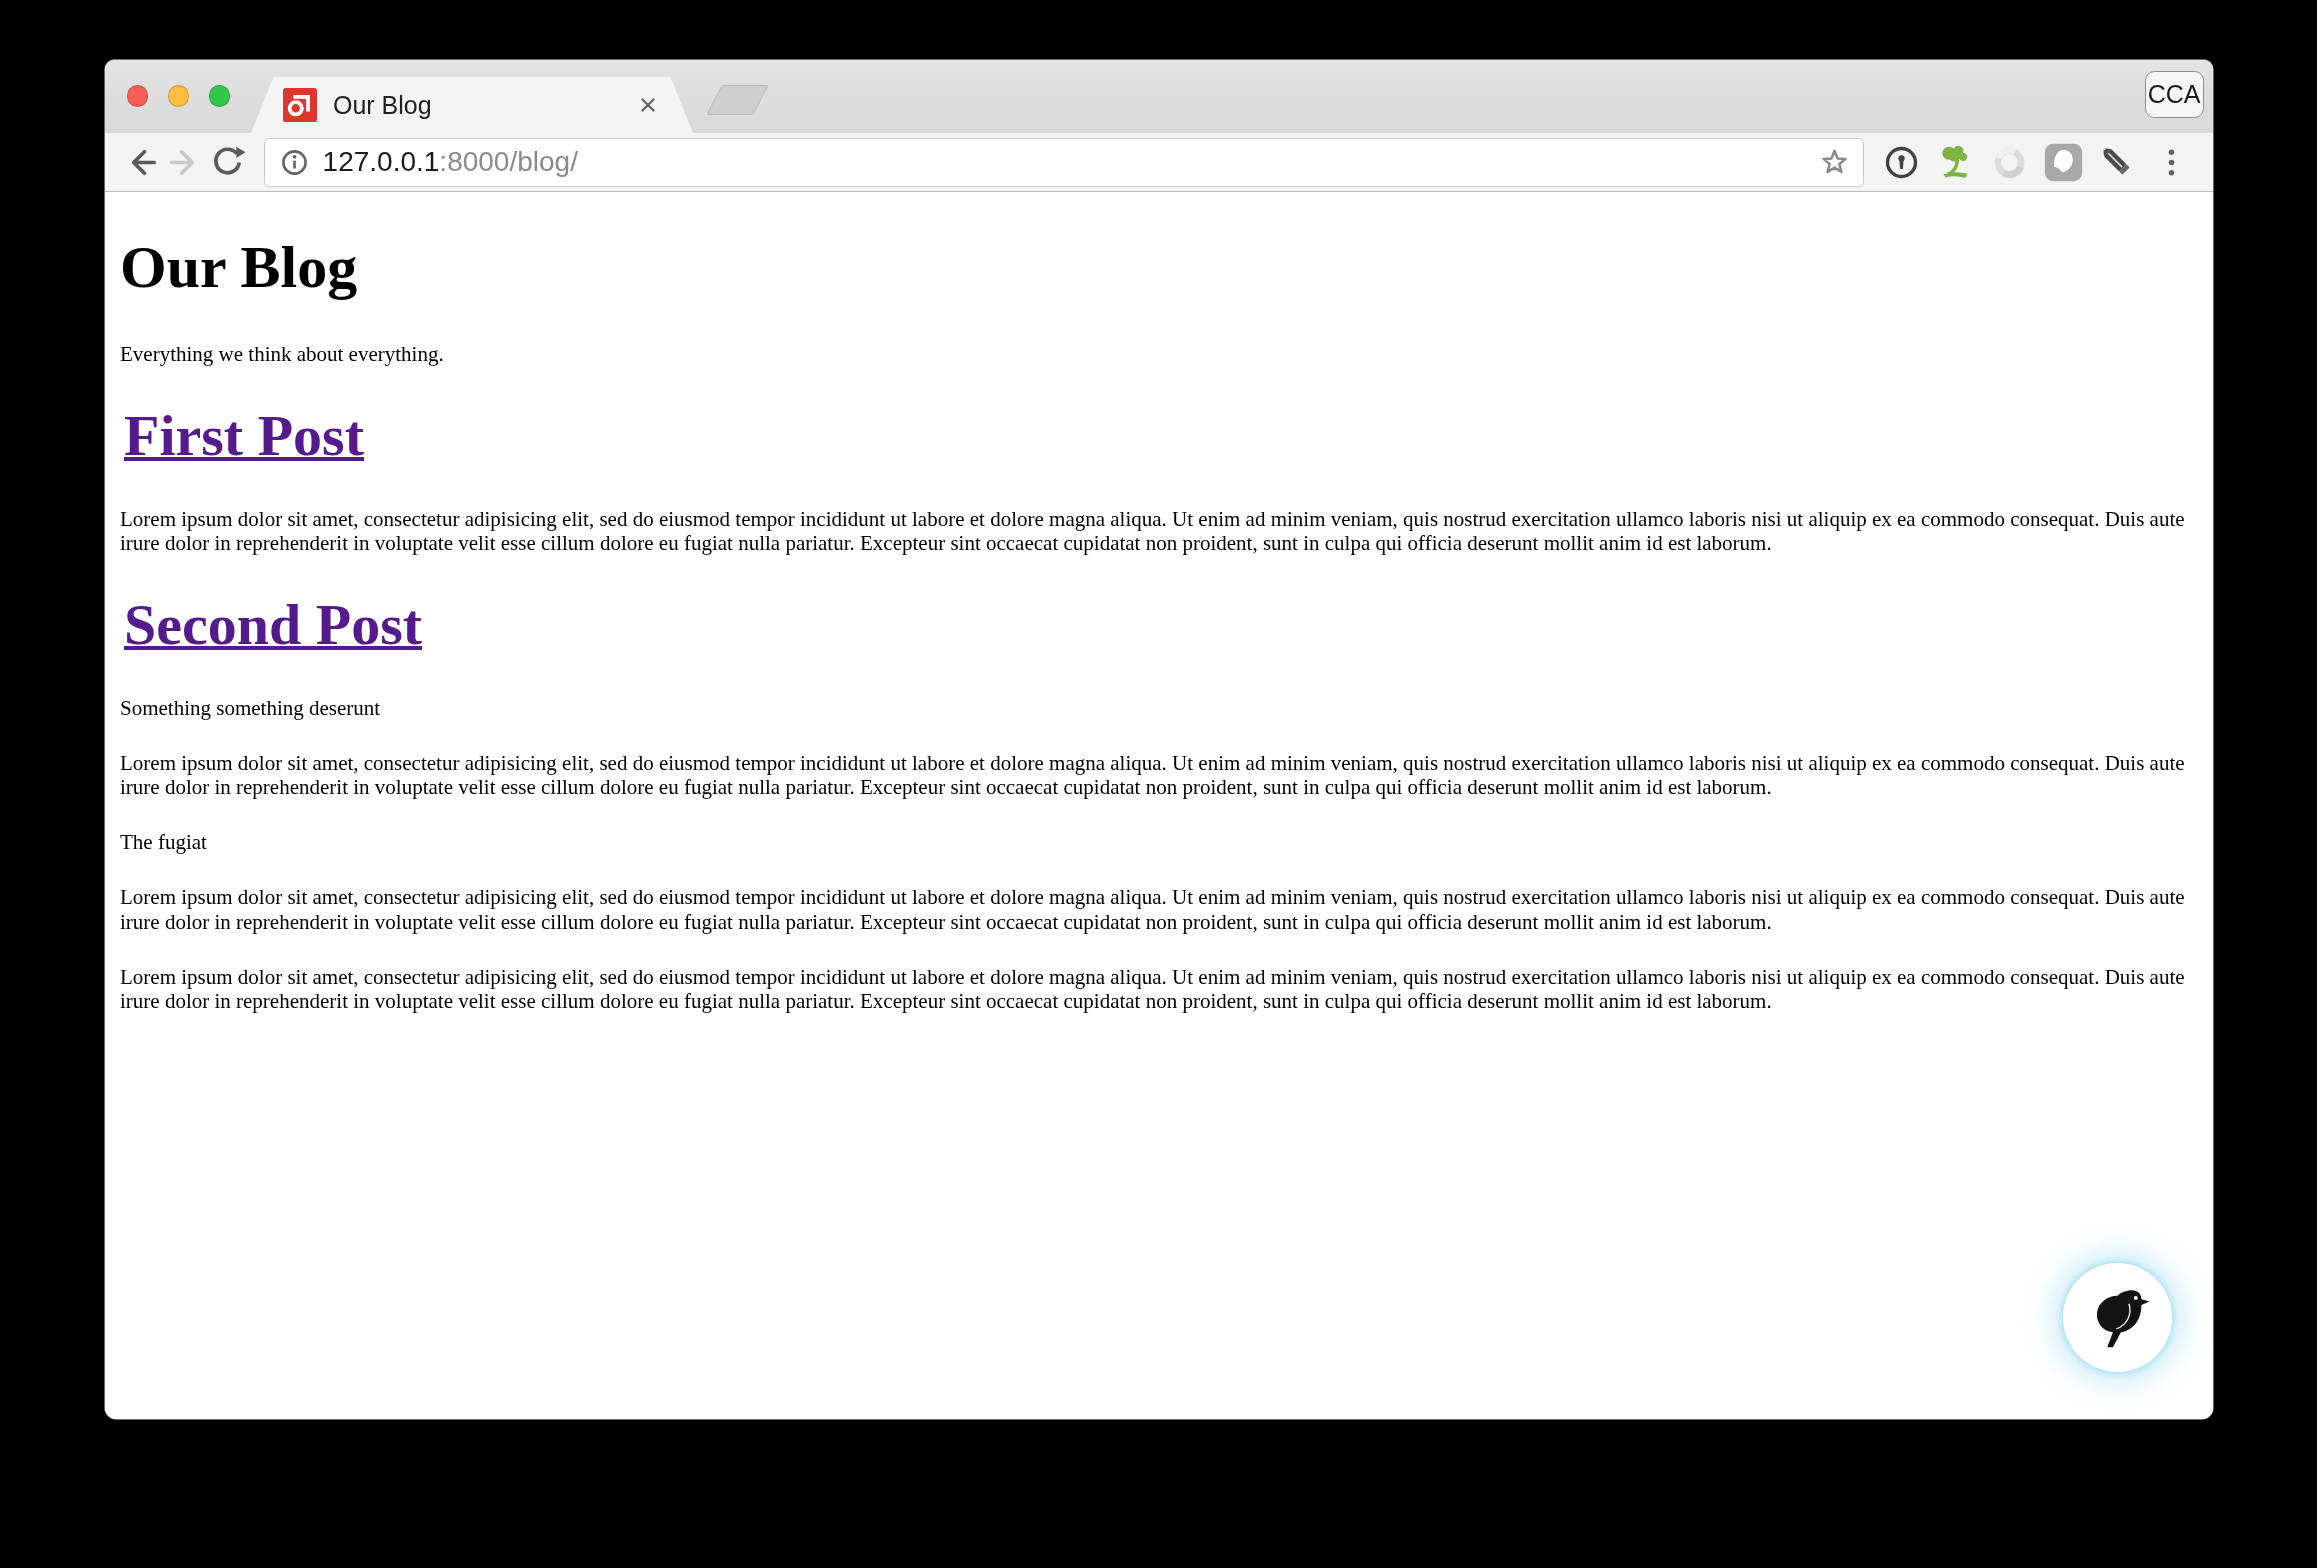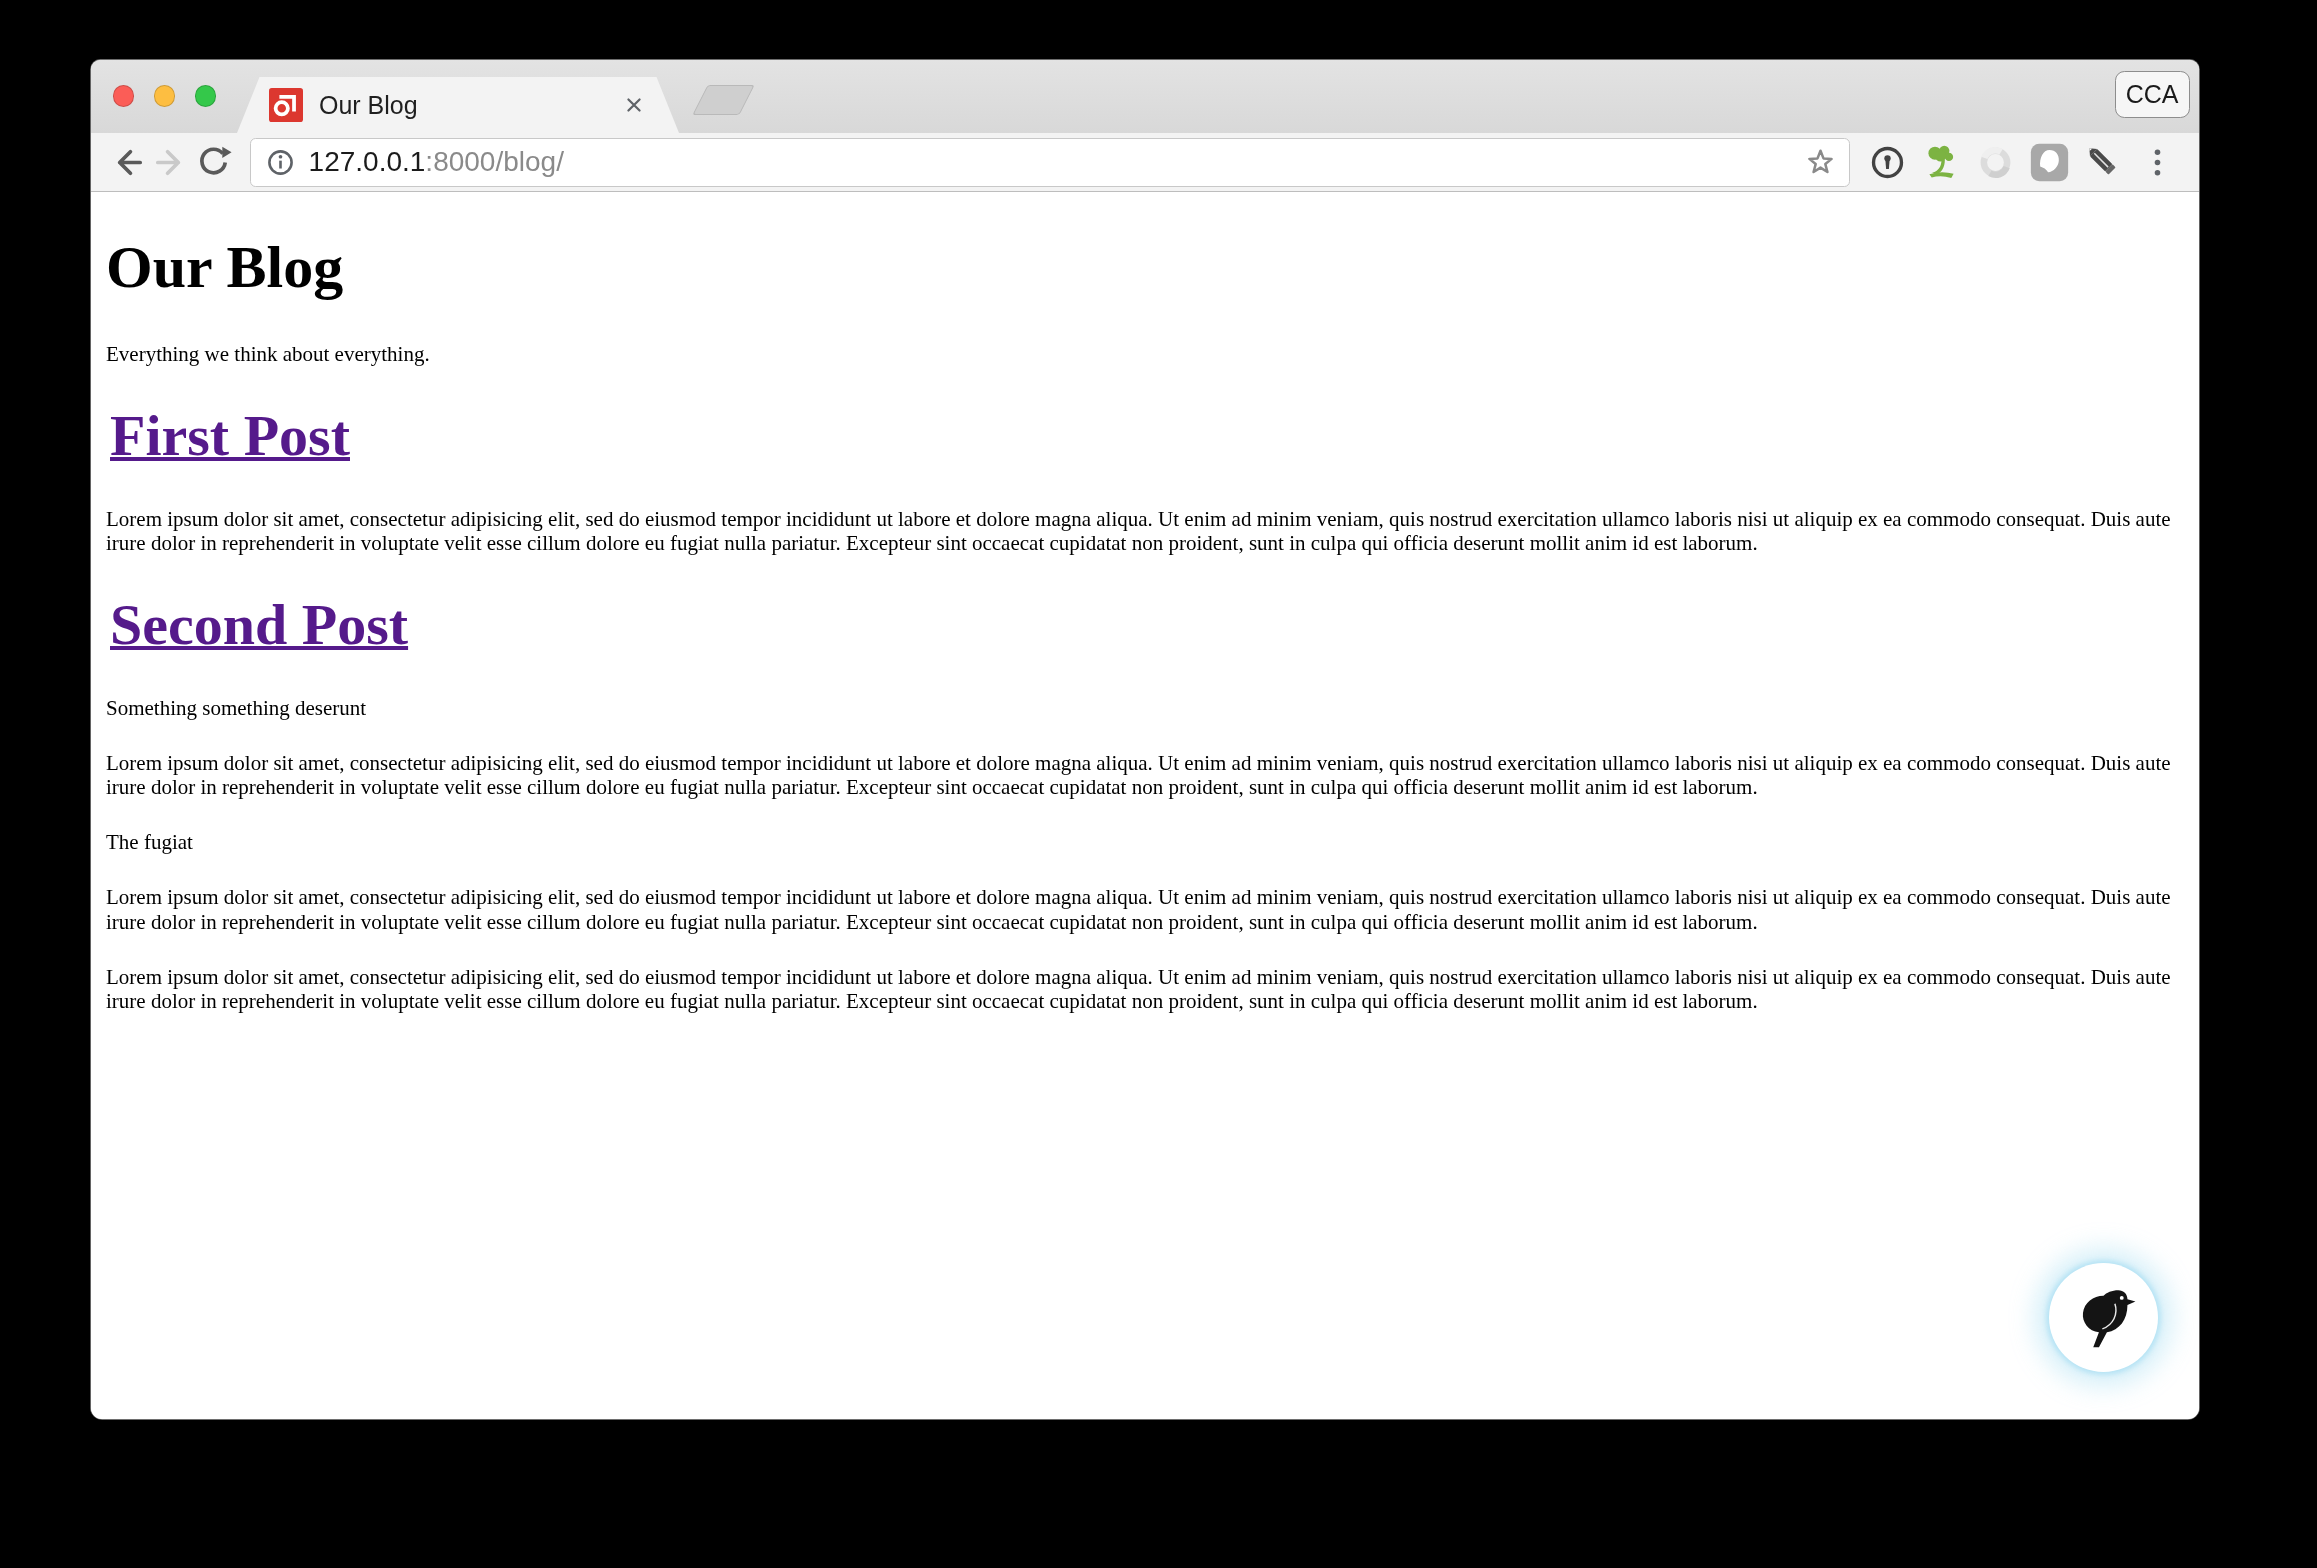--- a/index.html
+++ b/index.html
@@ -5,21 +5,21 @@
   * { box-sizing: border-box; }
   html,body { margin:0; padding:0; }
   body {
     width:2318px; height:1568px; background:#000; overflow:hidden; position:relative;
     font-family:"Liberation Sans", sans-serif;
   }
   .stage { position:absolute; inset:0; }
 
   
   .browser-window{
-    position:absolute; left:91px; top:60px; width:2108px; height:1359px;
+    position:absolute; left:105px; top:60px; width:2108px; height:1359px;
     border-radius:9.4px 9.4px 11.2px 11.2px; overflow:hidden; background:#fff;
     box-shadow:0 0 0 0.9px #6e6e6e, 0 28px 84px rgba(0,0,0,.65);
     display:flex; flex-direction:column;
   }
 
   
   .titlebar{ position:relative; height:73px; flex:none;
     background:linear-gradient(#E3E3E3,#D8D8D8); }
   .traffic-lights{ position:absolute; left:21.5px; top:25px; display:flex; gap:19.7px; }
   .tl{ width:21.5px; height:21.5px; border-radius:50%; border:0.9px solid rgba(0,0,0,.18); cursor:default;}
@@ -36,21 +36,21 @@
   .favicon{ width:34px; height:34px; flex:none; display:block; }
   .tab-title{ flex:1; margin-left:16px; font-size:25px; color:#1f1f1f; white-space:nowrap; overflow:hidden; }
   .tab-close{ width:26px; height:26px; flex:none; display:block; }
 
   .new-tab{
     position:absolute; left:609px; top:25px; width:47px; height:30px;
     background:#CFCFCF; border:0.9px solid #B9B9B9; border-radius:2.8px;
     transform:skewX(-27deg);
   }
   .profile-badge{
-    position:absolute; right:9.4px; top:11.2px; width:75px; height:47px;
+    position:absolute; right:9.4px; top:11.2px; width:59px; height:47px;
     border:1.9px solid #8d8d8d; border-radius:9.4px; background:#F6F6F6;
     display:flex; align-items:center; justify-content:center;
     font-size:25px; color:#1a1a1a;
   }
 
   
   .toolbar{
     height:59px; flex:none; background:#F3F3F3; border-bottom:1.9px solid #BDBDBD;
     display:flex; align-items:center; padding:0 20.6px 0 15px;
   }

